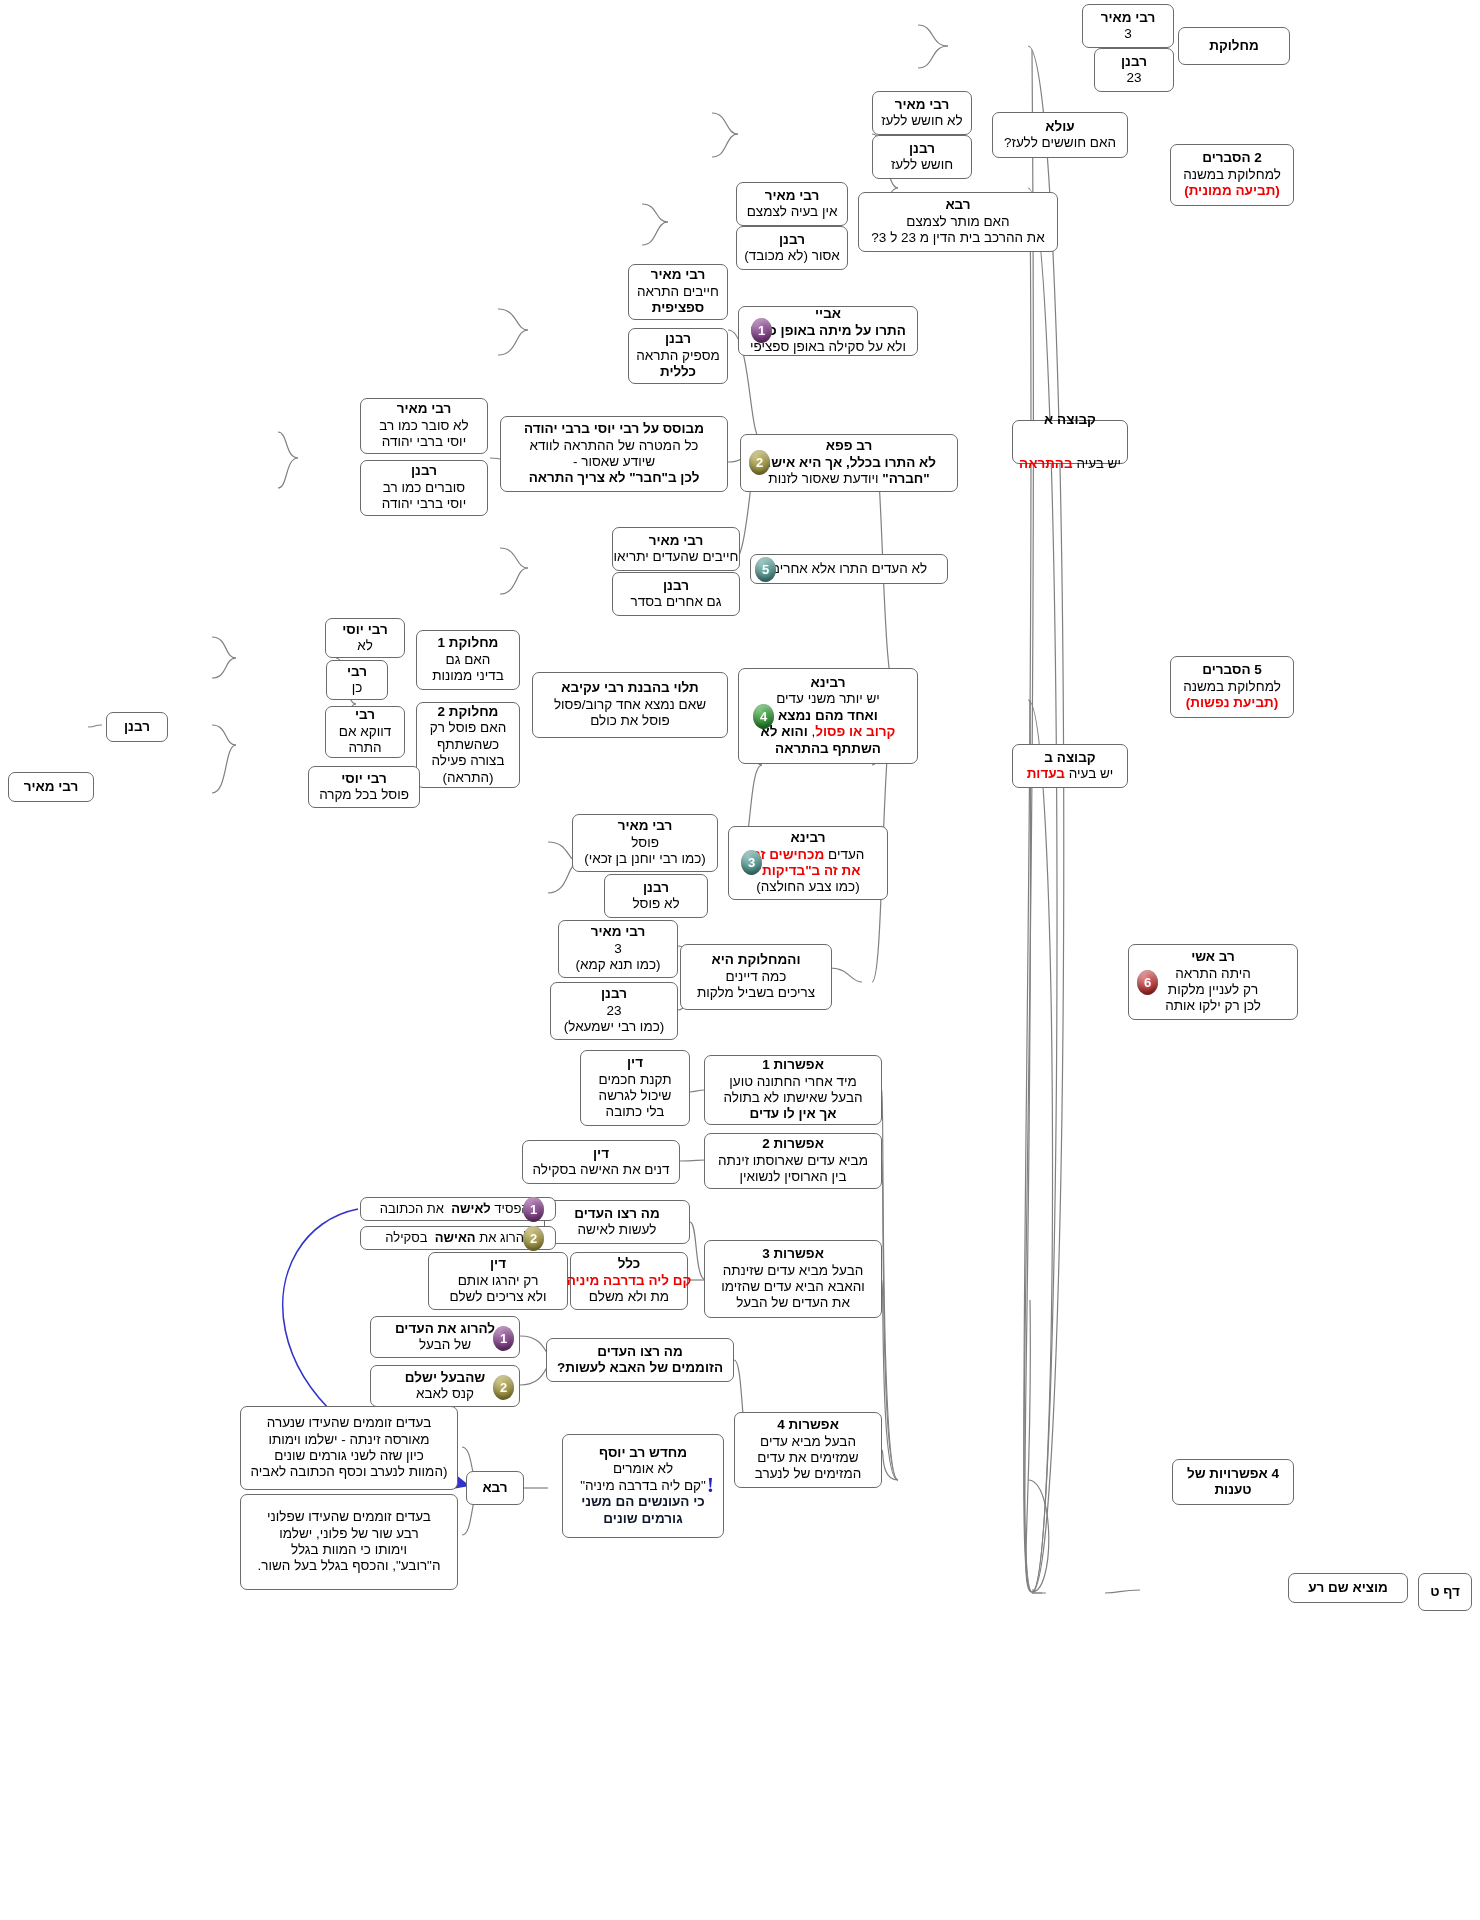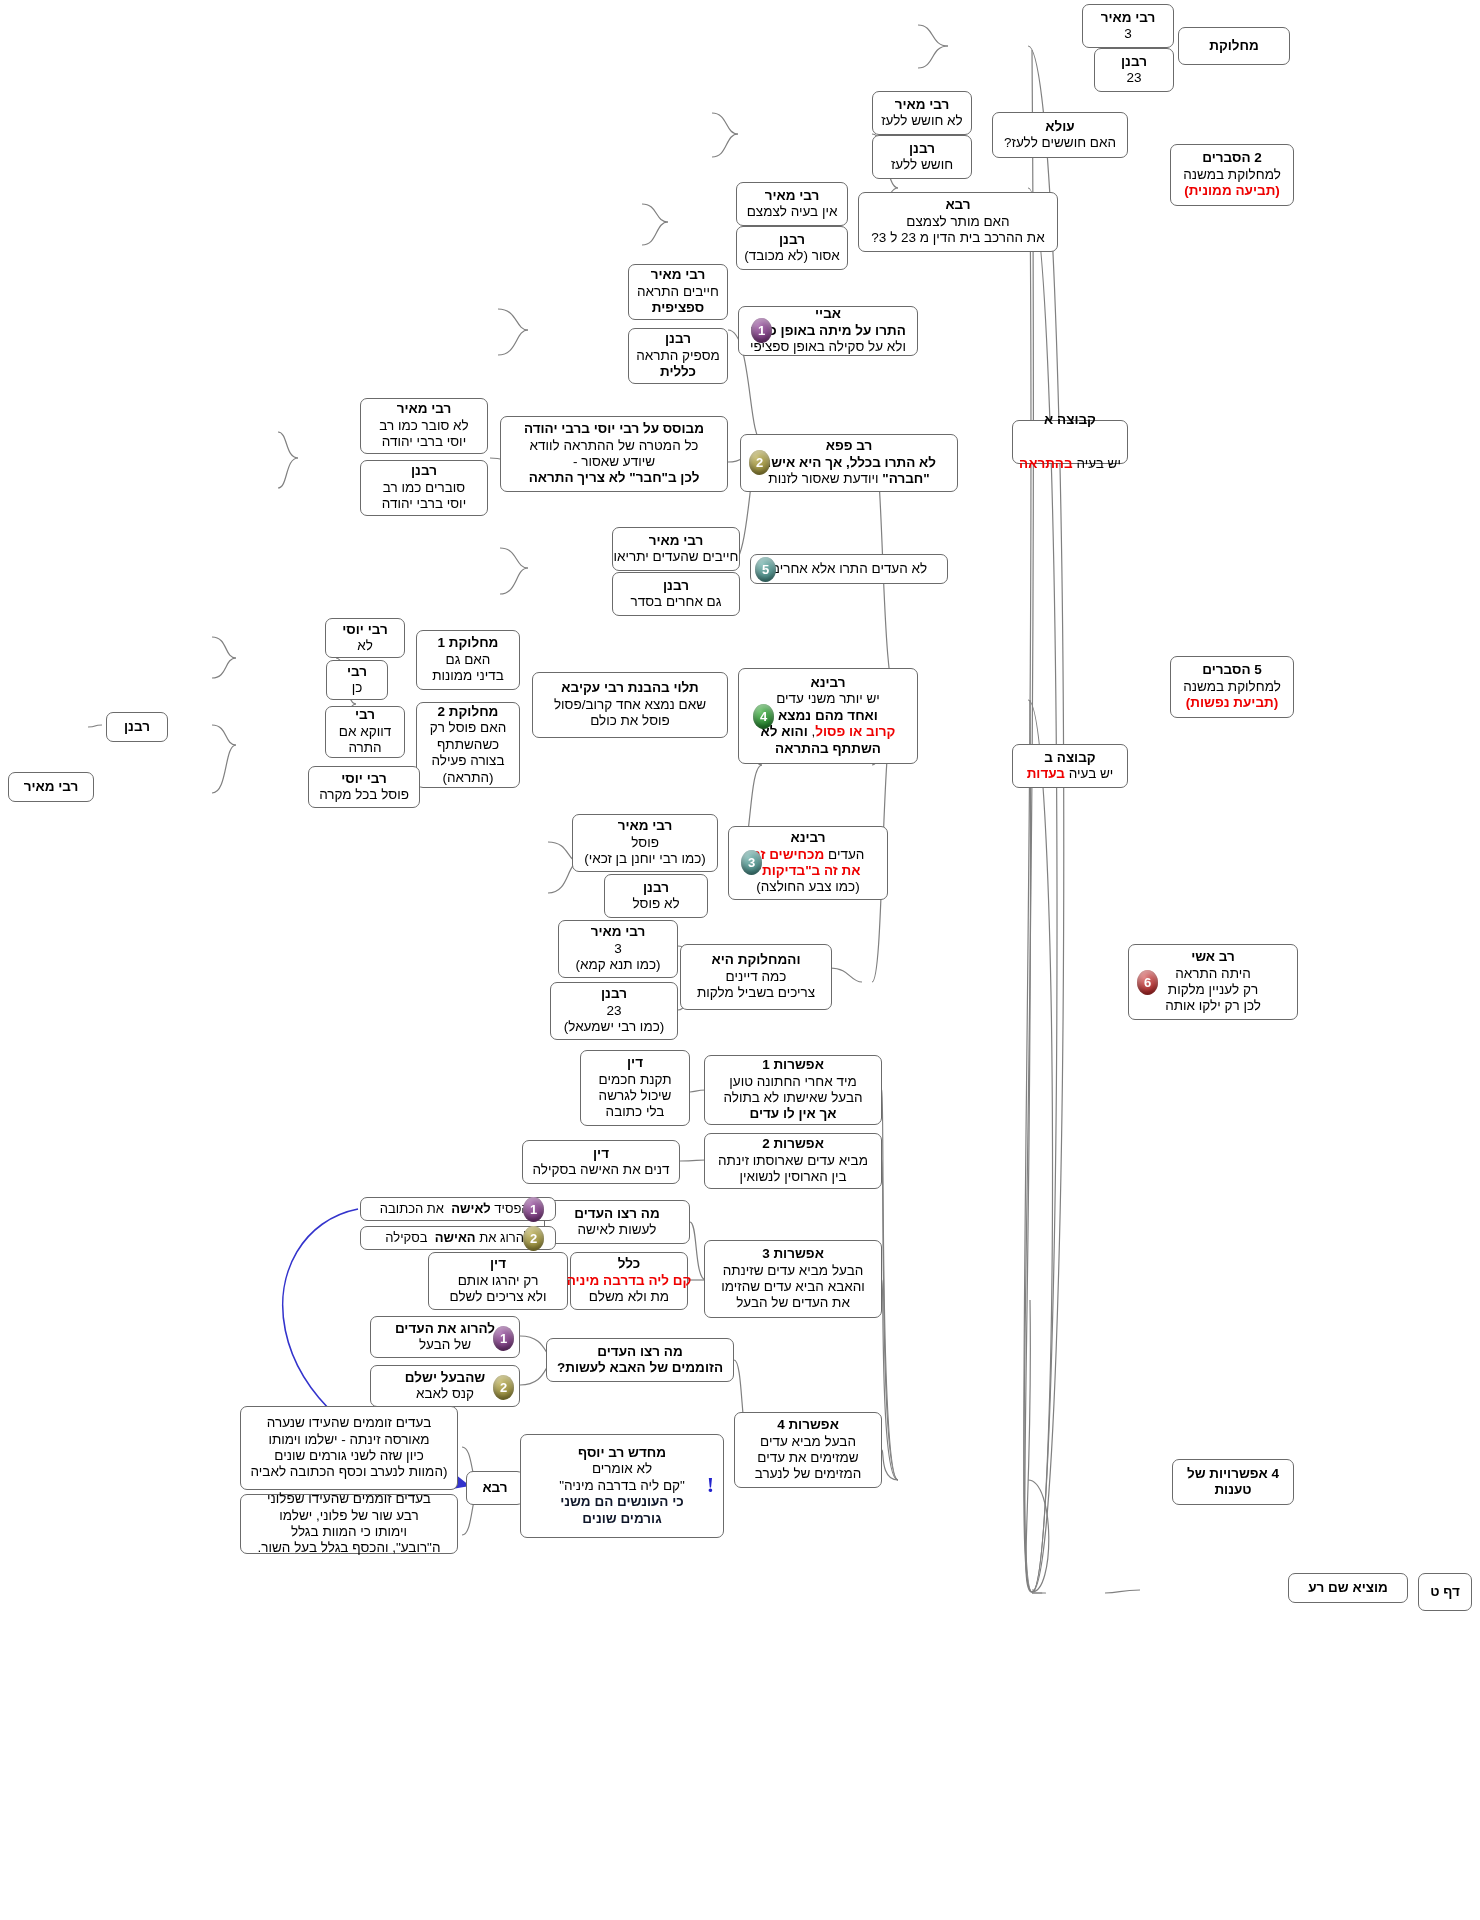--- a/index.html
+++ b/index.html
@@ -486,35 +486,35 @@
     <span class="ln">קנס לאבא</span>
   </div>
   <div class="badge b-olive" style="right:966px;top:1375px;">
       <span>2</span>
     </div>
 
   <div class="node" style="right:956px;top:1471px;width:58px;height:34px;">
     <span class="ttl ln">רבא</span>
   </div>
 
-  <div class="node" style="right:756px;top:1434px;width:204px;height:104px;">
+  <div class="node" style="right:756px;top:1434px;width:162px;height:104px;">
     <span class="ttl ln">מחדש רב יוסף</span>
     <span class="ln">לא אומרים</span>
     <span class="ln">"קם ליה בדרבה מיניה"</span>
     <span class="ln blue">כי העונשים הם משני</span>
     <span class="ln blue">גורמים שונים</span>
   </div>
   <div class="bang" style="right:766px;top:1472px;">!</div>
 
   <div class="node" style="right:1022px;top:1406px;width:218px;height:84px;">
     <span class="ln">בעדים זוממים שהעידו שנערה</span>
     <span class="ln">מאורסה זינתה - ישלמו וימותו</span>
     <span class="ln">כיון שזה לשני גורמים שונים</span>
     <span class="ln">(המוות לנערב וכסף הכתובה לאביה</span>
   </div>
-  <div class="node" style="right:1022px;top:1494px;width:218px;height:60px;">
+  <div class="node" style="right:1022px;top:1494px;width:218px;height:96px;">
     <span class="ln">בעדים זוממים שהעידו שפלוני</span>
     <span class="ln">רבע שור של פלוני, ישלמו</span>
     <span class="ln">וימותו כי המוות בגלל</span>
     <span class="ln">ה"רובע", והכסף בגלל בעל השור.</span>
   </div>
 
 </div>
 
 </body></html>

